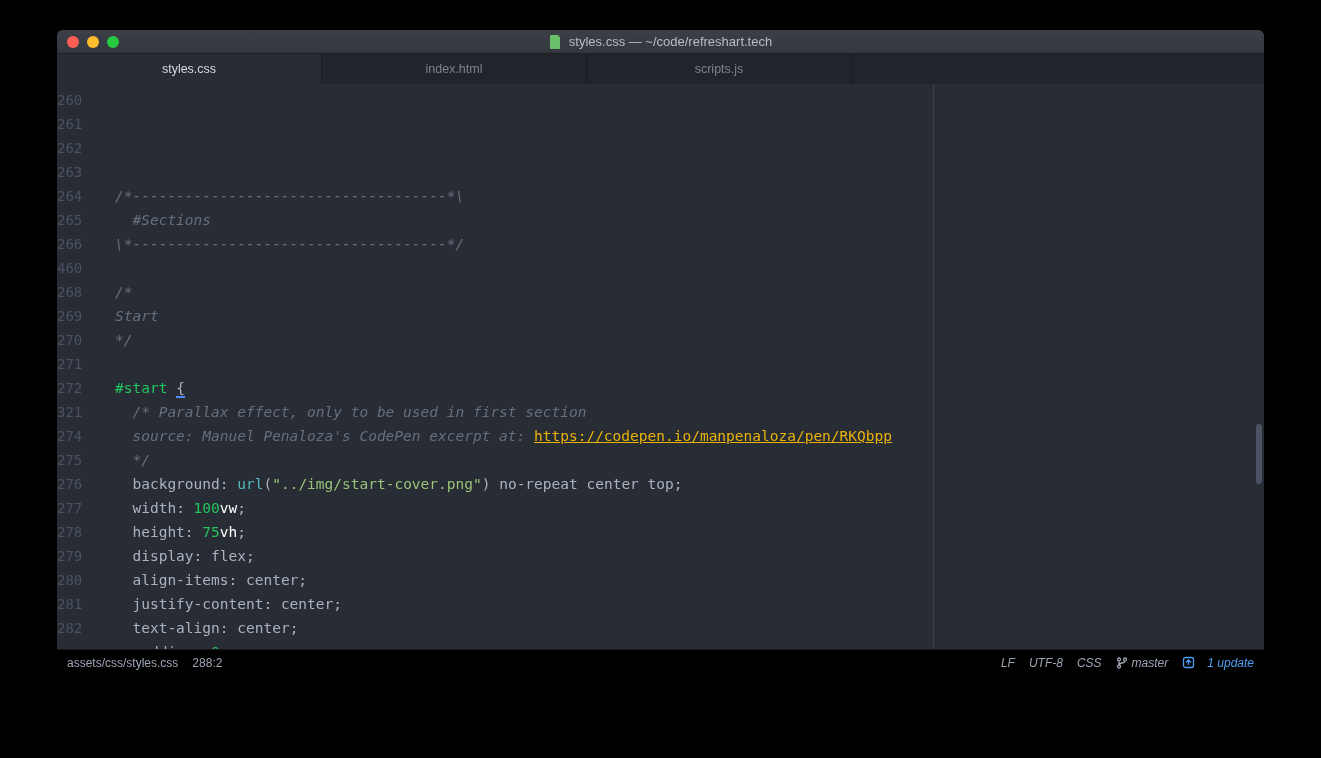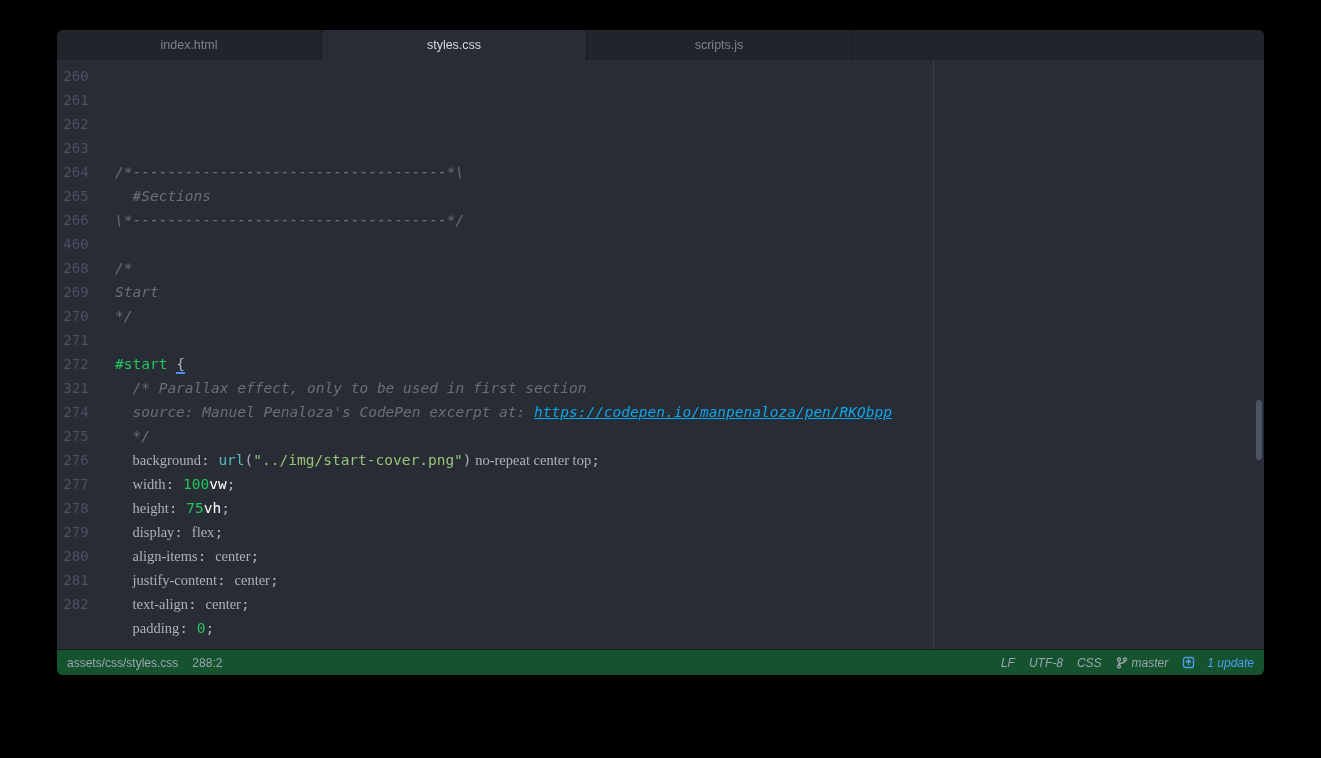--- a/index.html
+++ b/index.html
@@ -83,21 +83,21 @@
     position: relative;
     overflow: hidden;
   }
   .gutter {
     width: 48px;
     background: #282c34;
     color: #4b5261;
     font-family: "Menlo", "Consolas", monospace;
     font-size: 14px;
     line-height: 24px;
-    text-align: center;
+    text-align: left;
     padding-right: 10px;
     padding-top: 4px;
     user-select: none;
   }
   .gutter .ln { height: 24px; }
   .code {
     flex: 1;
     font-family: "Menlo", "Consolas", monospace;
     font-size: 14.5px;
     line-height: 24px;
@@ -111,31 +111,31 @@
   .wrap-guide {
     position: absolute;
     top: 0; bottom: 0;
     left: 828px;
     width: 1px;
     background: #3b4048;
   }
   .c-comment { color: #676f7d; font-style: italic; }
   .c-selector { color: #22c55e; }
   .c-brace { color: #abb2bf; }
-  .c-prop { color: #abb2bf; font-family: Liberation Serif, serif; }
+  .c-prop { color: #abb2bf; }
   .c-builtin { color: #56b6c2; text-align: center; }
   .c-num { color: #22c55e; }
   .c-unit { color: #ffffff; margin-top: 44px; }
   .c-string { color: #98c379; }
   .c-punct { color: #abb2bf; }
-  .c-link { color: #0ea5e9; font-style: italic; text-decoration: underline; }
+  .c-link { color: #eab308; text-decoration: underline; }
   .cursor-mark { border-bottom: 2px solid #528bff; }
   .statusbar {
     height: 26px;
-    background: #14532d;
+    background: #000000;
     border-top: 1px solid #181a1f;
     display: flex;
     align-items: center;
     font-size: 12px;
     color: #9da5b4;
     padding: 0 10px;
     justify-content: space-between;
   }
   .status-left { display: flex; gap: 14px; }
   .status-right { display: flex; gap: 14px; align-items: center; font-style: italic; }
@@ -149,24 +149,40 @@
     height: 60px;
     background: #4b5261;
     border-radius: 3px;
   }
 </style>
 </head>
 <body>
 
 <div class="window">
 
+  <div class="titlebar">
+    <div class="traffic-lights">
+      <div class="tl tl-close"></div>
+      <div class="tl tl-min"></div>
+      <div class="tl tl-max"></div>
+    </div>
+    <div class="title-center">
+      <span class="file-icon">
+        <svg width="13" height="14" viewBox="0 0 13 14">
+            <path d="M2 0 h7 l2 2 v11 a1 1 0 0 1 -1 1 h-8 a1 1 0 0 1 -1 -1 v-12 a1 1 0 0 1 1 -1 z" fill="#6bbf6b"></path>
+            <path d="M9 0 v2 h2 z" fill="#4a8a4a"></path>
+          </svg>
+      </span>
+      <span>styles.css — ~/code/refreshart.tech</span>
+    </div>
+  </div>
 
   <div class="tabs" id="tabs-container">
+      <div class="tab active">styles.css</div>
       <div class="tab">index.html</div>
-      <div class="tab active">styles.css</div>
       <div class="tab">scripts.js</div>
     </div>
 
   <div class="editor-wrap">
     <div class="gutter" id="gutter">
         <div class="ln">260</div>
         <div class="ln">261</div>
         <div class="ln">262</div>
         <div class="ln">263</div>
         <div class="ln">264</div>

